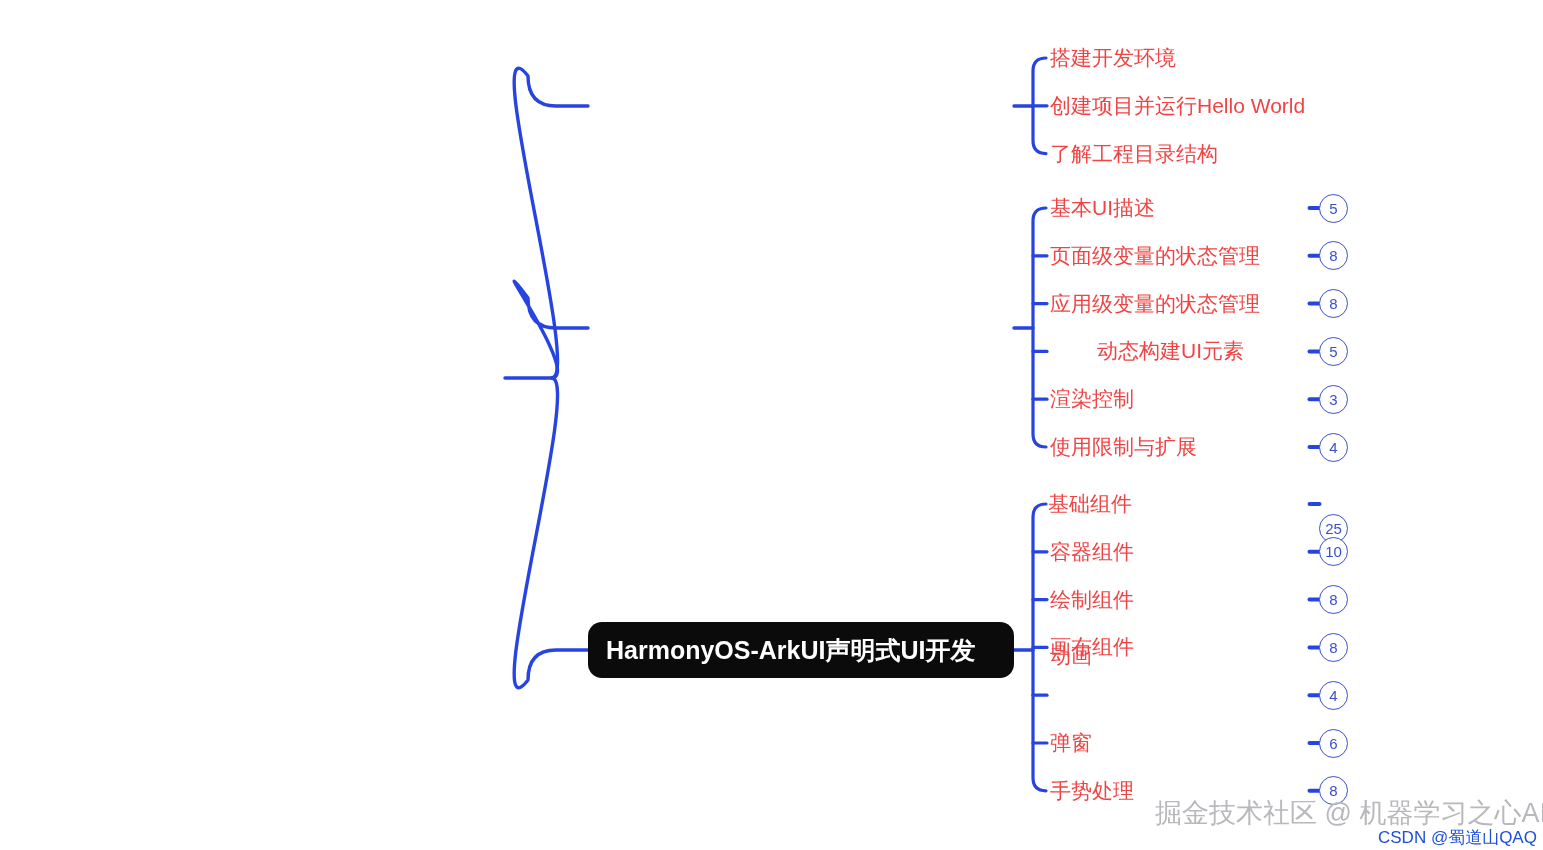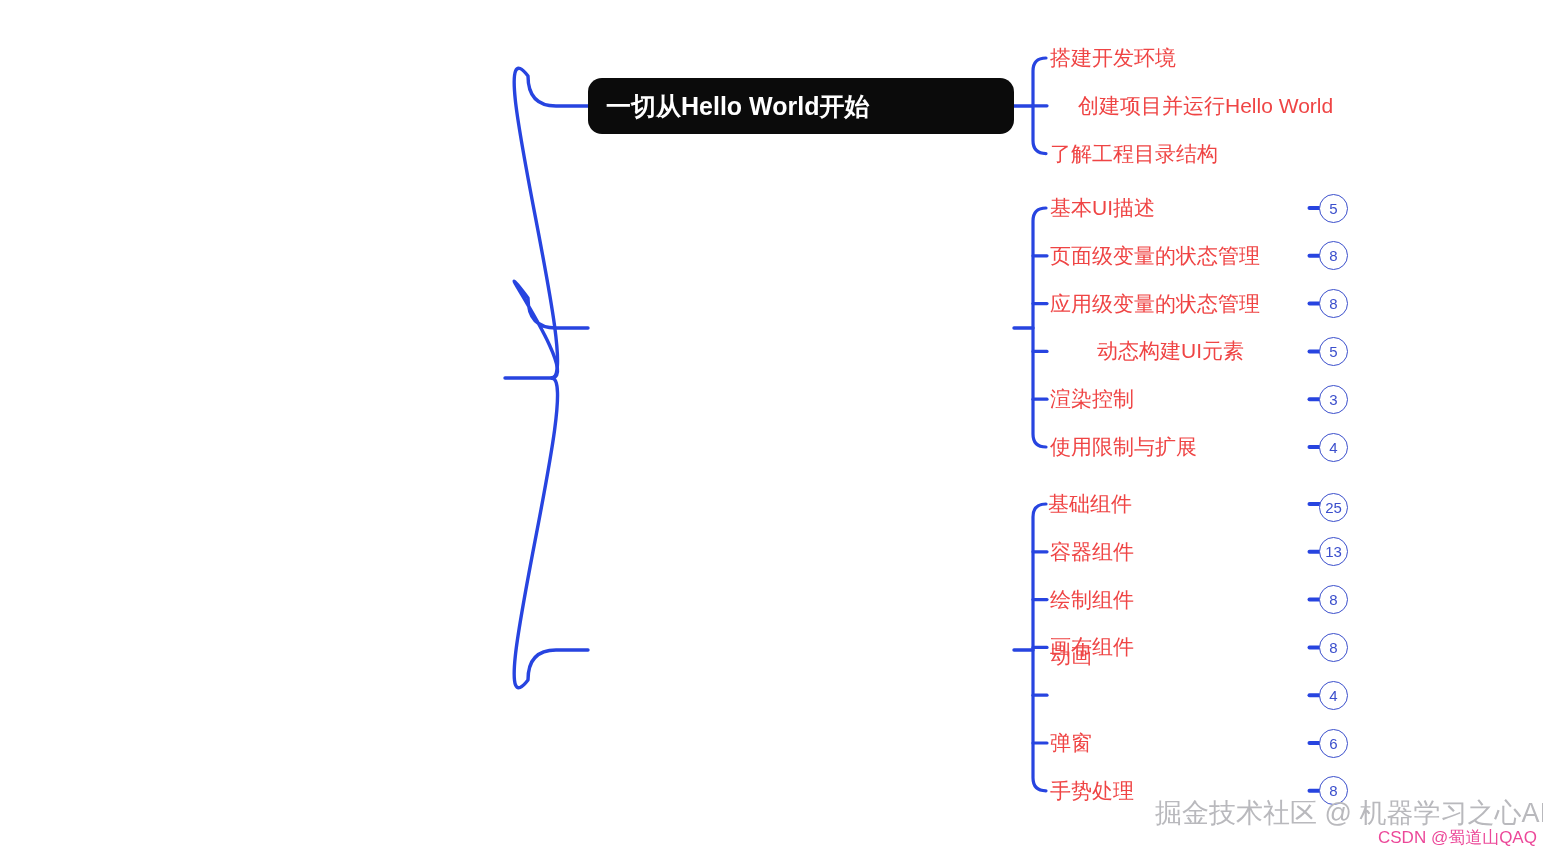--- a/index.html
+++ b/index.html
@@ -118,21 +118,21 @@
     font-size: 27px;
     color: #b9b9bd;
     white-space: nowrap;
     z-index: 6;
   }
   .watermark-sub {
     position: absolute;
     left: 1378px;
     top: 826px;
     font-size: 17px;
-    color: #ec4899;
+    color: #1d4ed8;
     white-space: nowrap;
     z-index: 6;
   }
 </style>
 </head>
 <body>
 
 <div id="canvas">
 
   <svg id="wires" viewBox="0 0 1543 850" width="1543" height="850" xmlns="http://www.w3.org/2000/svg">
@@ -165,31 +165,31 @@
       <path d="M 1033 647.4 L 1047 647.4" fill="none" stroke="#2744E0" stroke-width="3.2" stroke-linecap="round" stroke-linejoin="round"></path>
       <path d="M 1309.5 647.4 L 1319.5 647.4" fill="none" stroke="#2744E0" stroke-width="4" stroke-linecap="round" stroke-linejoin="round"></path>
       <path d="M 1033 695.2 L 1047 695.2" fill="none" stroke="#2744E0" stroke-width="3.2" stroke-linecap="round" stroke-linejoin="round"></path>
       <path d="M 1309.5 695.2 L 1319.5 695.2" fill="none" stroke="#2744E0" stroke-width="4" stroke-linecap="round" stroke-linejoin="round"></path>
       <path d="M 1033 743 L 1047 743" fill="none" stroke="#2744E0" stroke-width="3.2" stroke-linecap="round" stroke-linejoin="round"></path>
       <path d="M 1309.5 743 L 1319.5 743" fill="none" stroke="#2744E0" stroke-width="4" stroke-linecap="round" stroke-linejoin="round"></path>
       <path d="M 1309.5 790.8 L 1319.5 790.8" fill="none" stroke="#2744E0" stroke-width="4" stroke-linecap="round" stroke-linejoin="round"></path>
     </svg>
 
 
-  <div class="branch-node" id="branch-0">
-    <span class="label">一切从Hello World开始</span>
+
+
+  <div class="branch-node" id="branch-2">
+    <span class="label">HarmonyOS-ArkUI声明式UI开发</span>
   </div>
-
-
 
   <div id="leaf-layer">
       <div class="leaf" style="left: 1050px; top: 43px;">
         <span class="leaf-label">搭建开发环境</span>
       </div>
-      <div class="leaf" style="left: 1050px; top: 90.8px; margin-left: 28px;">
+      <div class="leaf" style="left: 1050px; top: 90.8px;">
         <span class="leaf-label">创建项目并运行Hello World</span>
       </div>
       <div class="leaf" style="left: 1050px; top: 138.6px; text-align: right;">
         <span class="leaf-label">了解工程目录结构</span>
       </div>
       <div class="leaf" style="left: 1050px; top: 193px;">
         <span class="leaf-label">基本UI描述</span>
       </div>
       <div class="badge" style="left: 1319px; top: 193.5px;">
         <span class="badge-label">5</span>
@@ -220,28 +220,28 @@
       </div>
       <div class="leaf" style="left: 1050px; top: 432px; text-align: center;">
         <span class="leaf-label">使用限制与扩展</span>
       </div>
       <div class="badge" style="left: 1319px; top: 432.5px;">
         <span class="badge-label">4</span>
       </div>
       <div class="leaf" style="left: 1048px; top: 489px;">
         <span class="leaf-label">基础组件</span>
       </div>
-      <div class="badge" style="left: 1319px; top: 493px;">
+      <div class="badge" style="left: 1319px; top: 514px;">
         <span class="badge-label">25</span>
       </div>
       <div class="leaf" style="left: 1050px; top: 536.8px;">
         <span class="leaf-label">容器组件</span>
       </div>
       <div class="badge" style="left: 1319px; top: 537.3px;">
-        <span class="badge-label">13</span>
+        <span class="badge-label">10</span>
       </div>
       <div class="leaf" style="left: 1050px; top: 584.6px;">
         <span class="leaf-label">绘制组件</span>
       </div>
       <div class="badge" style="left: 1319px; top: 585.1px;">
         <span class="badge-label">8</span>
       </div>
       <div class="leaf" style="left: 1050px; top: 632.4px;">
         <span class="leaf-label">画布组件</span>
       </div>

